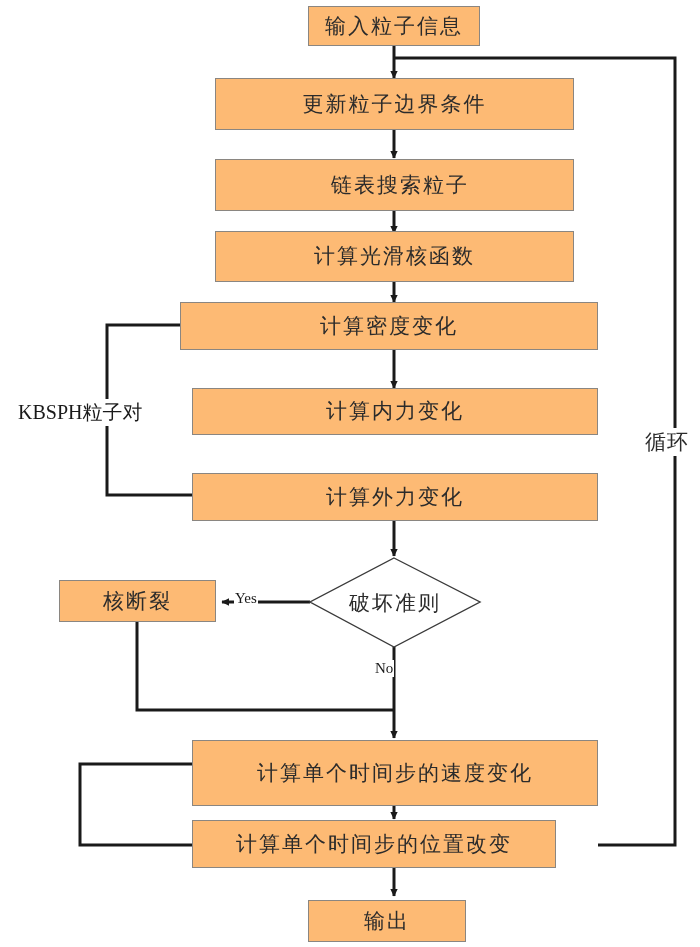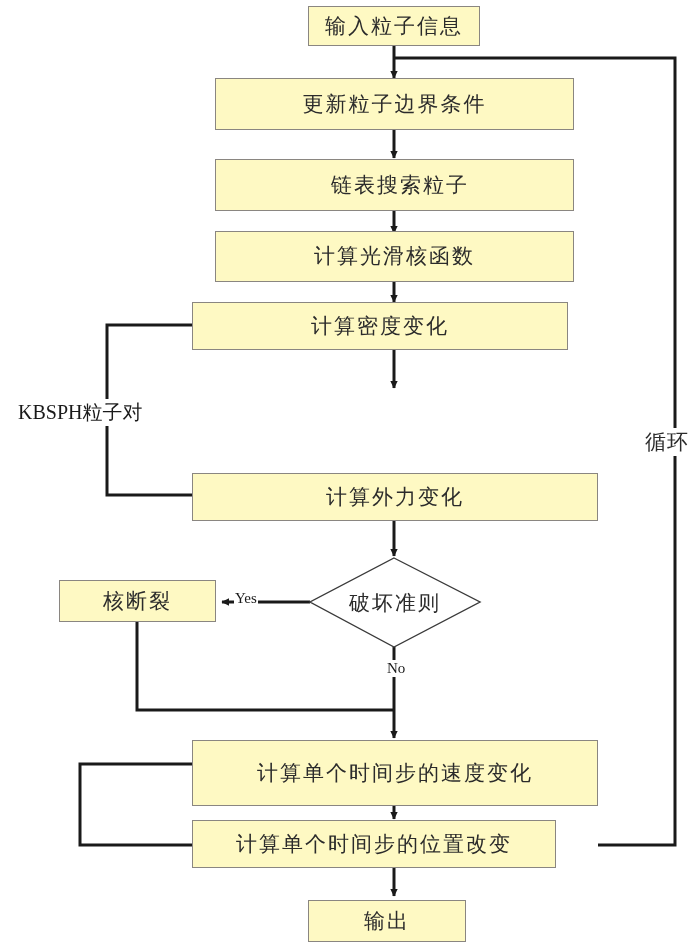--- a/index.html
+++ b/index.html
@@ -22,21 +22,21 @@
     left: 0;
     top: 0;
     width: 700px;
     height: 947px;
     pointer-events: none;
   }
   .node {
     position: absolute;
     box-sizing: border-box;
     border: 1px solid #8a8681;
-    background: #fef9c3;
+    background: #fdba74;
     display: flex;
     align-items: center;
     justify-content: center;
     color: #2b2b2b;
     font-size: 21px;
     letter-spacing: 2px;
     white-space: nowrap;
   }
   .node-text {
     display: block;
@@ -141,24 +141,27 @@
   </div>
 
   <div class="node" style="left:215px; top:159px; width:359px; height:52px;padding-left:11px;">
     <span class="node-text">链表搜索粒子</span>
   </div>
 
   <div class="node" style="left:215px; top:231px; width:359px; height:51px;">
     <span class="node-text">计算光滑核函数</span>
   </div>
 
-  <div class="node" style="left:192px; top:302px; width:376px; height:48px;">
+  <div class="node" style="left:180px; top:302px; width:418px; height:48px;">
     <span class="node-text">计算密度变化</span>
   </div>
 
+  <div class="node" style="left:192px; top:388px; width:406px; height:47px;">
+    <span class="node-text">计算内力变化</span>
+  </div>
 
   <div class="node" style="left:192px; top:473px; width:406px; height:48px;">
     <span class="node-text">计算外力变化</span>
   </div>
 
   <div class="node" style="left:59px; top:580px; width:157px; height:42px;">
     <span class="node-text">核断裂</span>
   </div>
 
   <div class="diamond-wrap" style="left:310px; top:558px; width:170px; height:89px;">
@@ -172,20 +175,20 @@
   <div class="node" style="left:192px; top:820px; width:364px; height:48px;">
     <span class="node-text">计算单个时间步的位置改变</span>
   </div>
 
   <div class="node" style="left:308px; top:900px; width:158px; height:42px;">
     <span class="node-text">输出</span>
   </div>
 
   <div class="edge-label" style="left:234px; top:590px;">Yes</div>
 
-  <div class="edge-label" style="left:374px; top:660px;margin-left:12px;">No</div>
+  <div class="edge-label" style="left:374px; top:660px;">No</div>
 
   <div class="loop-label" style="left:645px; top:428px;">循环</div>
 
   <div class="group-label" style="left:18px; top:399px;">KBSPH粒子对</div>
 
 
 </div>
 
 </body></html>

